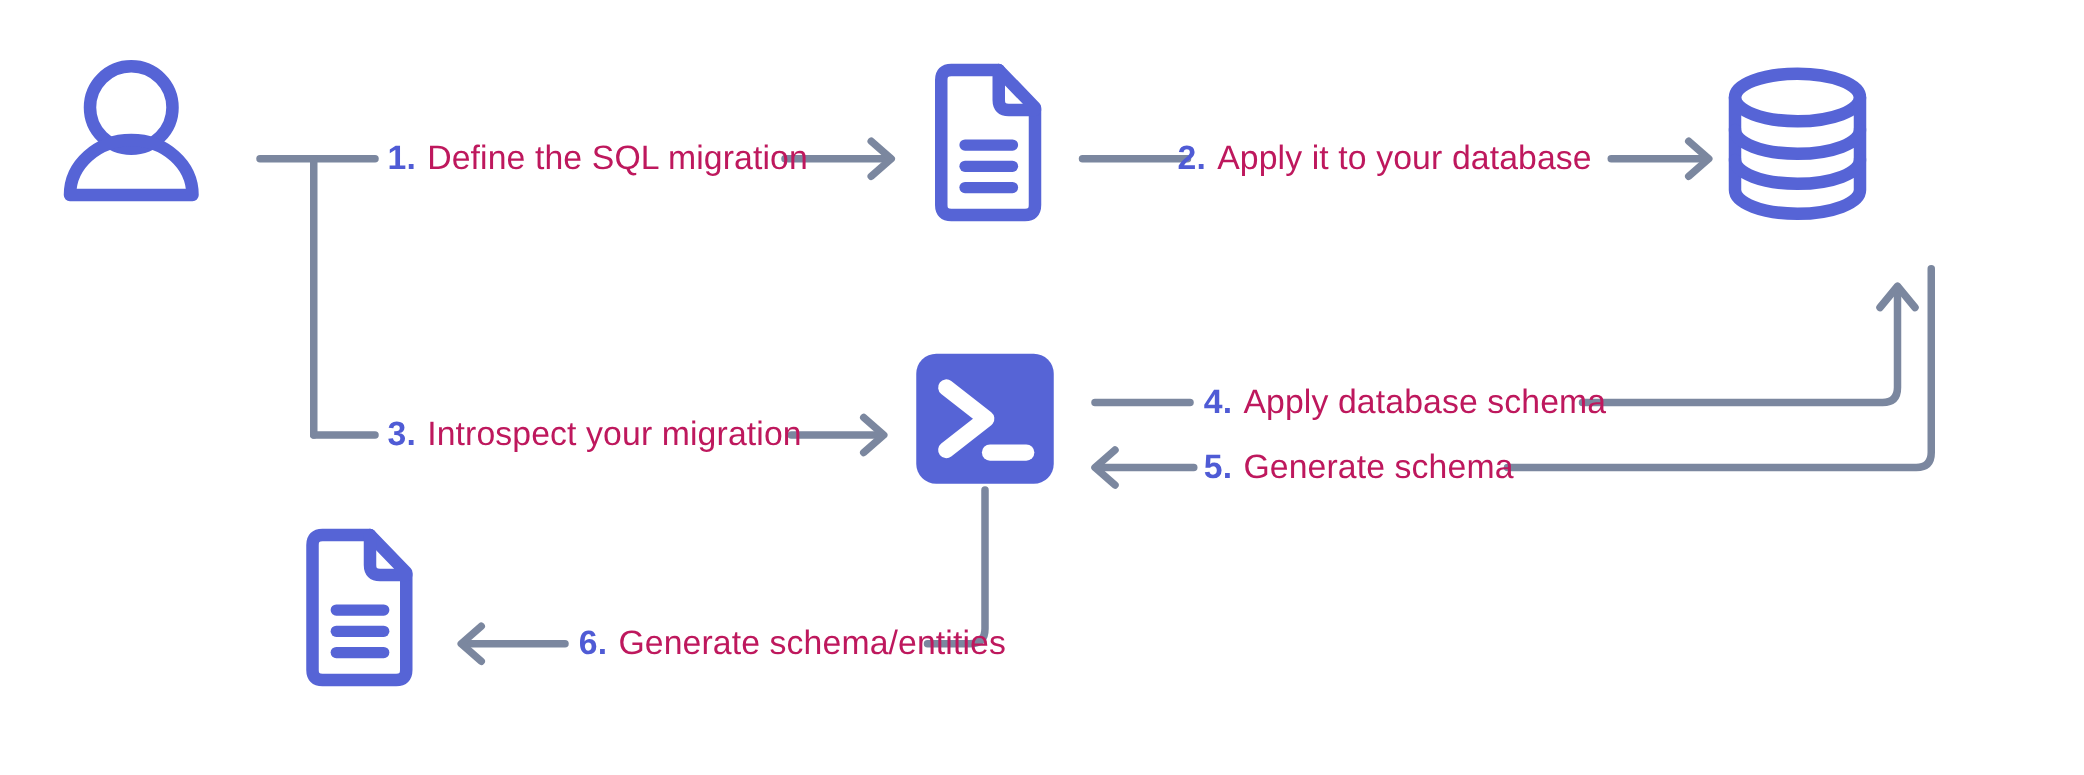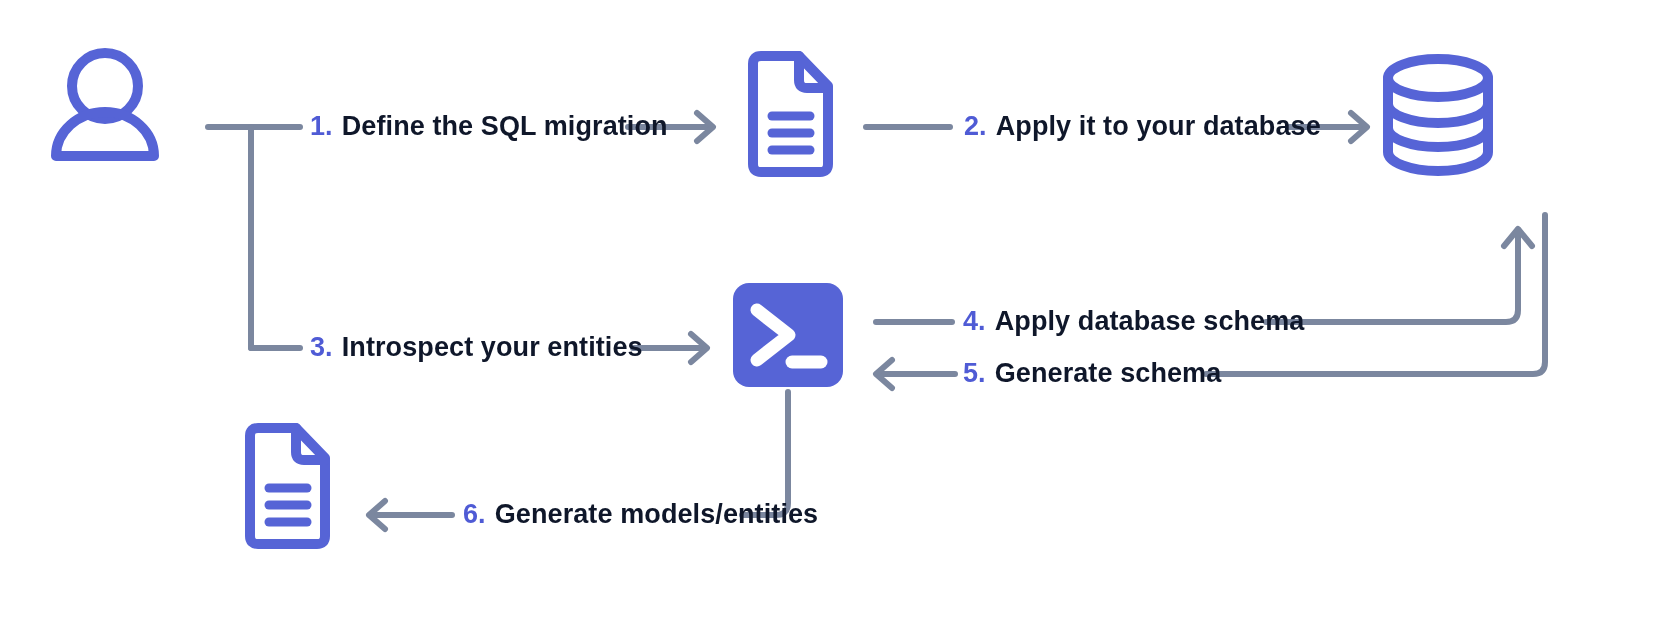--- a/index.html
+++ b/index.html
@@ -32,22 +32,22 @@
     letter-spacing: 0.1px;
     color: #434c6b;
     font-family: "Liberation Sans", sans-serif;
   }
   .step-num {
     color: #4f5bd5;
     font-weight: bold;
     margin-right: 9px;
   }
   .step-text {
-    color: #0f172a;
-    font-weight: bold;
+    color: #be185d;
+    font-weight: normal;
     margin-top: 40px;
   }
 </style>
 </head>
 <body>
 
 <div id="diagram-root">
 
   <svg class="layer" viewBox="0 0 1667 620">
     <g fill="none" stroke="#7b879f" stroke-width="6" stroke-linecap="round" stroke-linejoin="round">
@@ -118,33 +118,33 @@
         <line x1="269" y1="505" x2="307" y2="505"></line>
         <line x1="269" y1="522" x2="307" y2="522"></line>
       </g>
     </g>
   </svg>
 
   <div class="step-label" style="left:310px; top:113px;">
     <span class="step-num">1.</span><span class="step-text">Define the SQL migration</span>
   </div>
 
-  <div class="step-label" style="left:964px; top:113px;">
+  <div class="step-label" style="left:942px; top:113px;">
     <span class="step-num">2.</span><span class="step-text">Apply it to your database</span>
   </div>
 
   <div class="step-label" style="left:310px; top:334px;">
-    <span class="step-num">3.</span><span class="step-text">Introspect your entities</span>
+    <span class="step-num">3.</span><span class="step-text">Introspect your migration</span>
   </div>
 
   <div class="step-label" style="left:963px; top:308px;">
     <span class="step-num">4.</span><span class="step-text">Apply database schema</span>
   </div>
 
   <div class="step-label" style="left:963px; top:360px;">
     <span class="step-num">5.</span><span class="step-text">Generate schema</span>
   </div>
 
   <div class="step-label" style="left:463px; top:501px;">
-    <span class="step-num">6.</span><span class="step-text">Generate models/entities</span>
+    <span class="step-num">6.</span><span class="step-text">Generate schema/entities</span>
   </div>
 
 </div>
 
 </body></html>

